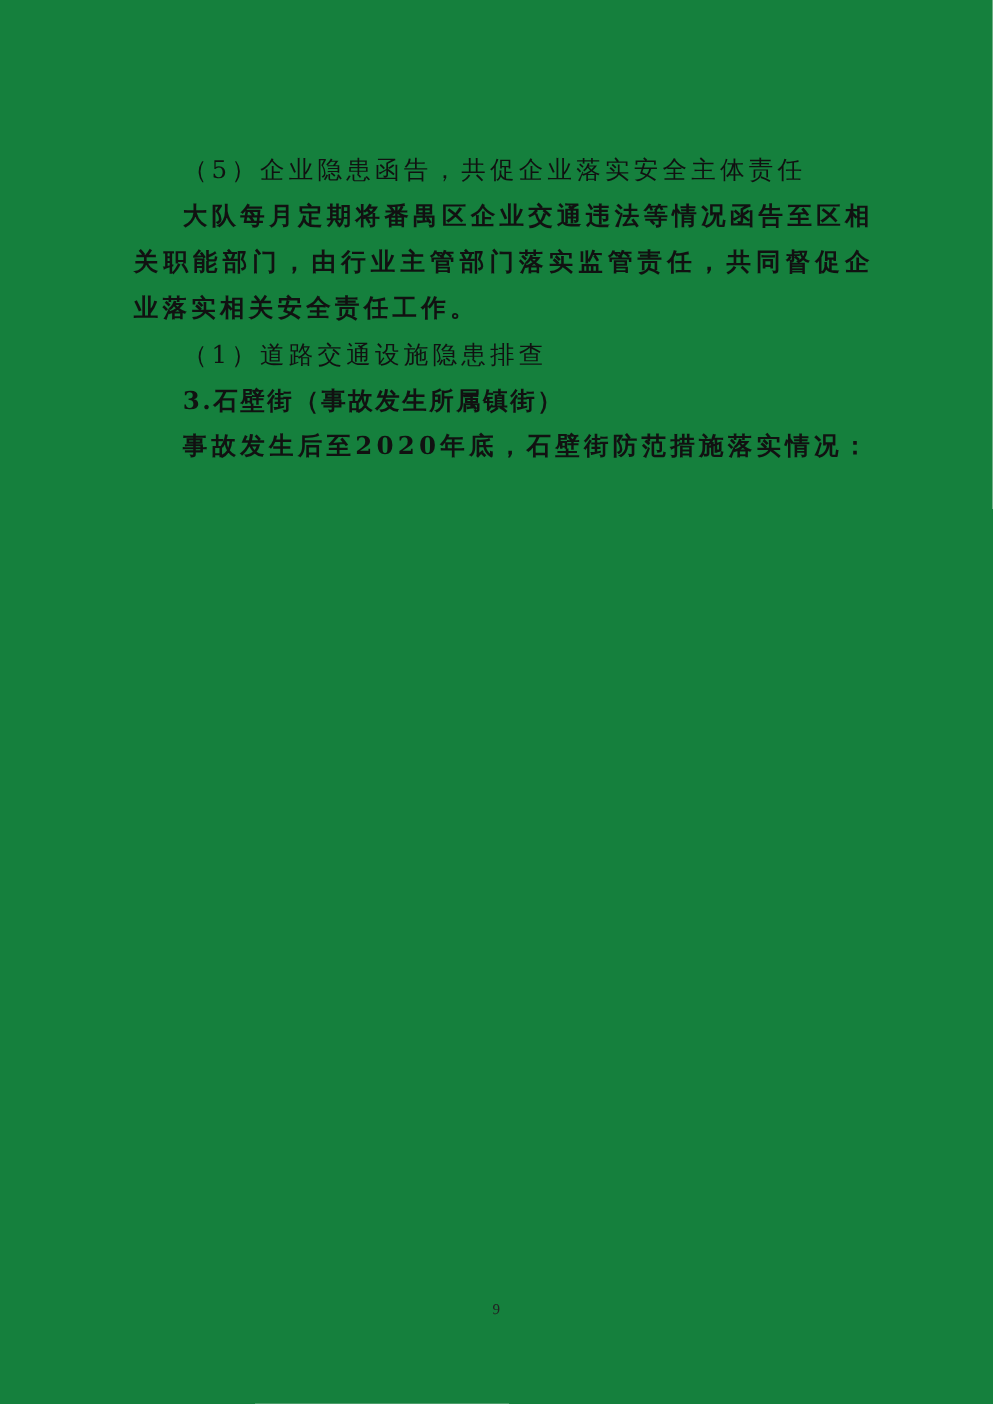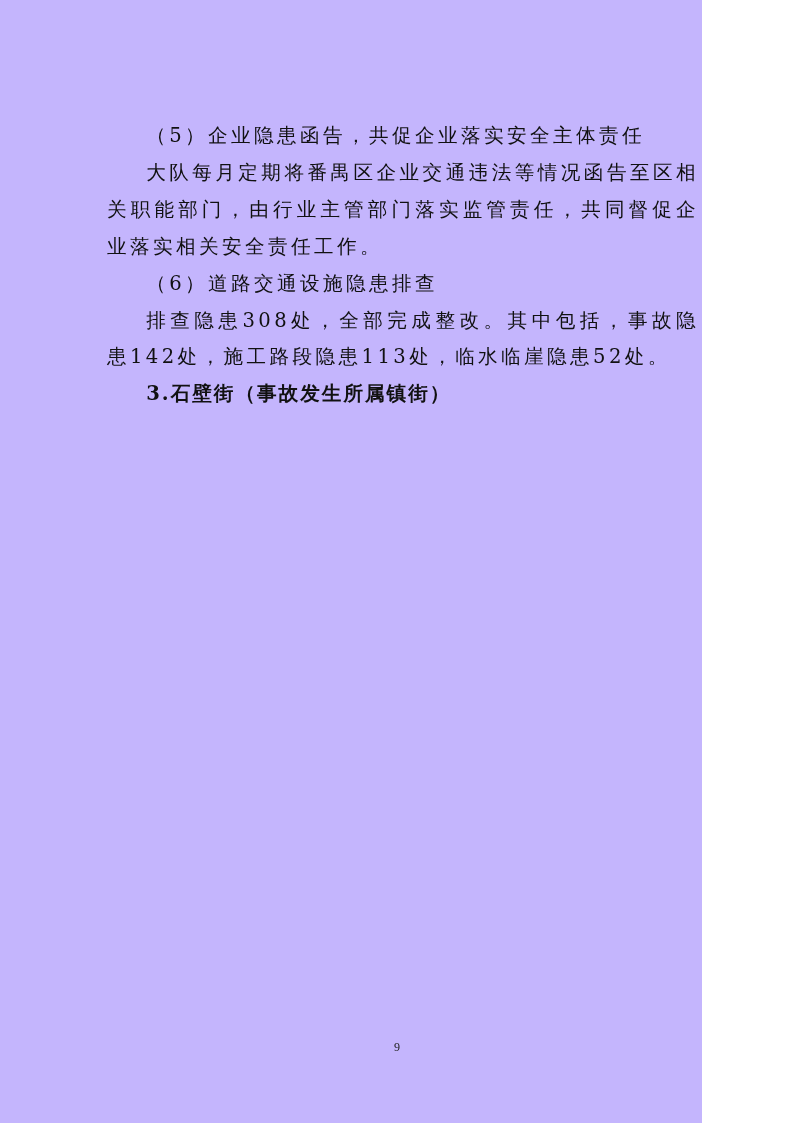--- a/index.html
+++ b/index.html
@@ -1,37 +1,37 @@
 <!DOCTYPE html>
 <html><head>
 <meta charset="utf-8">
 <style>
   html, body { margin: 0; padding: 0; background: #ffffff; }
   body { width: 794px; height: 1123px; position: relative; overflow: hidden; }
-  .page { position: absolute; left: 0; top: 0; width: 702px; height: 1123px; background: #c4b5fd; }
+  .page { position: absolute; left: 0; top: 0; width: 794px; height: 1123px; background: #15803d; }
   .content {
     position: absolute; left: 107px; top: 118px; width: 592px;
     font-family: "DejaVu Serif", "Liberation Serif", serif;
     font-size: 19.6px; color: #111;
     line-height: 36.9px; letter-spacing: 3.4px;
     text-align: justify;
   }
-  .para { margin: 0; text-indent: 2em; }
+  .para { margin: 0; text-indent: 2em; font-weight: bold; }
   .heading { margin: 0; text-indent: 2em; }
   .heading.bold { font-weight: bold; letter-spacing: 2px; }
   .page-number {
     position: absolute; left: 0; width: 794px; top: 1040px;
     text-align: center; font-family: "Liberation Serif", serif; font-size: 12px; color: #222;
   }
 </style>
 </head>
 <body>
 
 <div class="page">
   <div class="content">
     <p class="heading">（5）企业隐患函告，共促企业落实安全主体责任</p>
     <p class="para">大队每月定期将番禺区企业交通违法等情况函告至区相关职能部门，由行业主管部门落实监管责任，共同督促企业落实相关安全责任工作。</p>
-    <p class="heading">（6）道路交通设施隐患排查</p>
-    <p class="para">排查隐患308处，全部完成整改。其中包括，事故隐患142处，施工路段隐患113处，临水临崖隐患52处。</p>
+    <p class="heading">（1）道路交通设施隐患排查</p>
     <p class="heading bold">3.石壁街（事故发生所属镇街）</p>
+    <p class="para">事故发生后至2020年底，石壁街防范措施落实情况：</p>
   </div>
   <div class="page-number">9</div>
 </div>
 
 </body></html>

